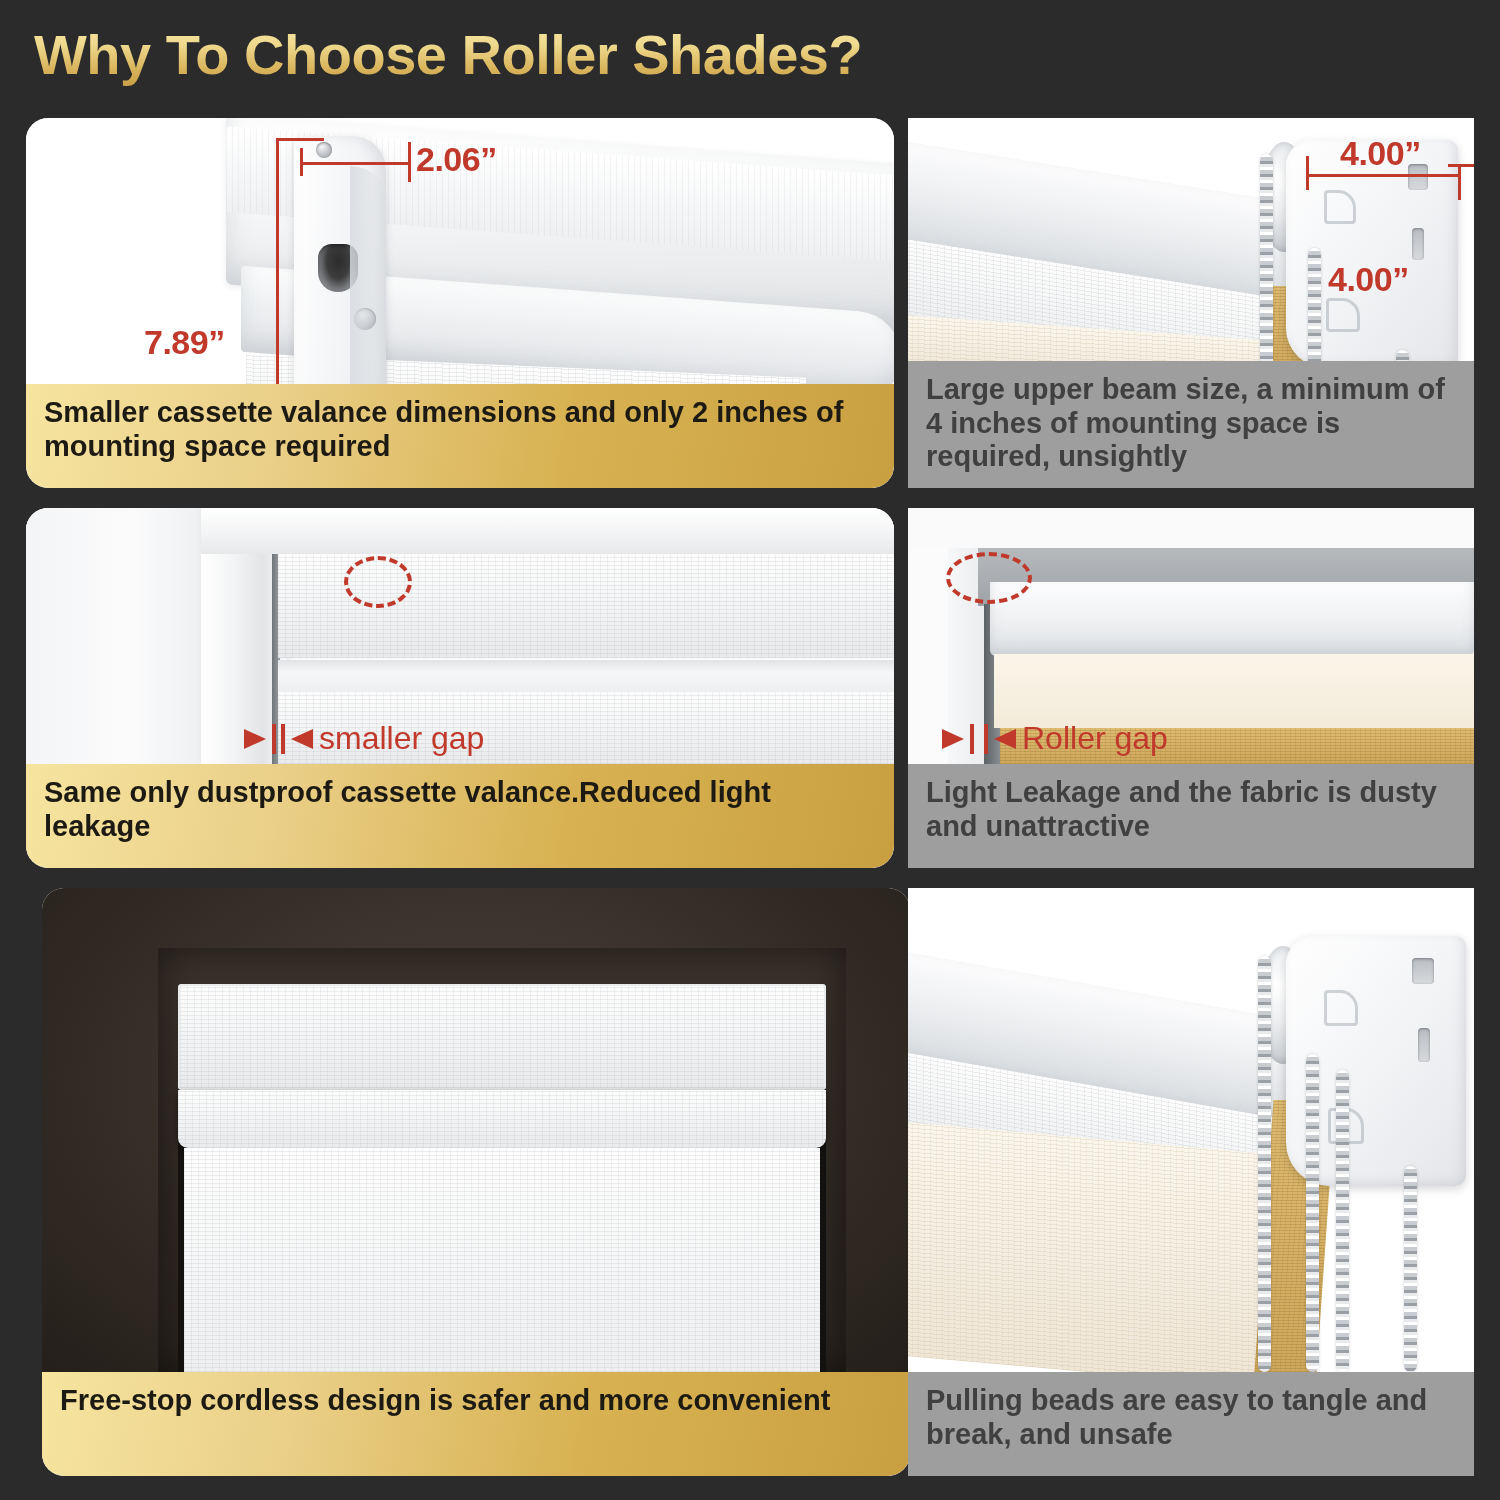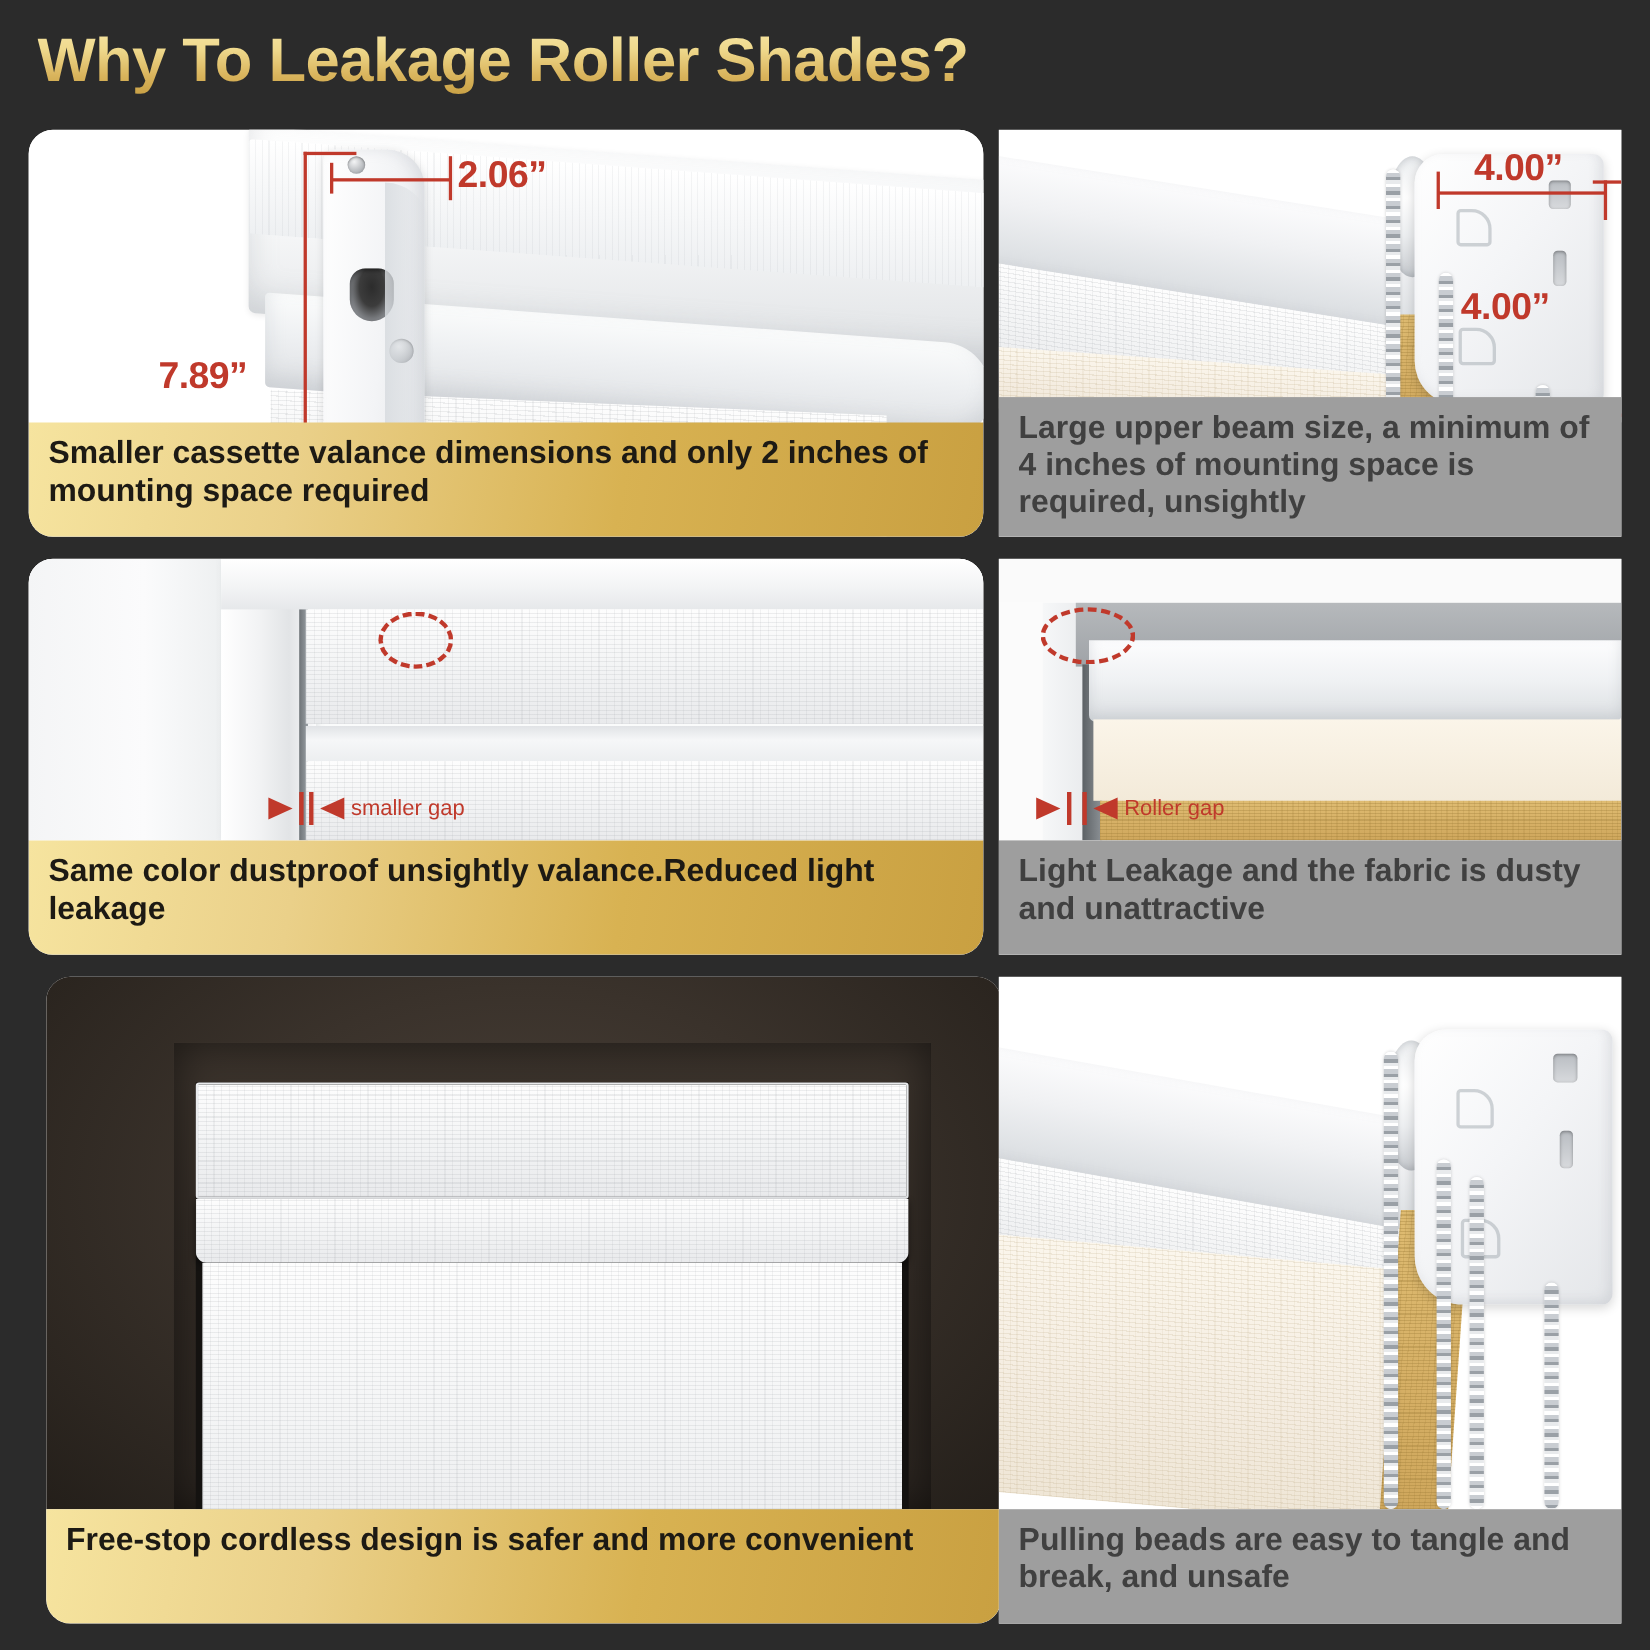--- a/index.html
+++ b/index.html
@@ -257,21 +257,21 @@
   }
   .gap-annot {
     position:absolute;
     display:flex;
     align-items:center;
     gap:6px;
     white-space:nowrap;
   }
   .gap-annot .lbl {
     color:#c0392b;
-    font-size:20px;
+    font-size:32px;
     font-weight:normal;
     font-family:"Liberation Sans", sans-serif;
   }
   .arrow-r, .arrow-l {
     width:0; height:0;
     border-top:10px solid transparent;
     border-bottom:10px solid transparent;
   }
   .arrow-r { border-left:22px solid #c0392b; }
   .arrow-l { border-right:22px solid #c0392b; }
@@ -334,21 +334,21 @@
     border-radius:0 0 10px 10px;
     box-shadow: 0 2px 6px rgba(0,0,0,.4);
   }
   .bl-shade {
     position:absolute; left:142px; top:260px; width:636px; height:300px;
   }
 </style>
 </head>
 <body>
 
-<div id="page-title">Why To Leakage Roller Shades?</div>
+<div id="page-title">Why To Choose Roller Shades?</div>
 
 <div class="grid">
 
   <div class="panel good p-tl">
     <div class="photo valance-wrap">
 
       <div class="val-body"></div>
       <div class="val-lip"></div>
       <div class="val-fabric tex-white"></div>
 
@@ -425,21 +425,21 @@
         <div class="arrow-r"></div>
         <div class="gap-bars">
             <i></i>
             <i></i>
           </div>
         <div class="arrow-l"></div>
         <span class="lbl">smaller gap</span>
       </div>
     </div>
 
-    <div class="caption good">Same color dustproof unsightly valance.Reduced light leakage</div>
+    <div class="caption good">Same only dustproof cassette valance.Reduced light leakage</div>
   </div>
 
   <div class="panel bad p-mr">
     <div class="photo frame-scene" style="background:#fbfbfb;">
       <div class="mr-wall"></div>
       <div class="mr-framel"></div>
       <div class="mr-ceil"></div>
       <div class="mr-gapdark"></div>
       <div class="mr-tube"></div>
       <div class="mr-cream"></div>

